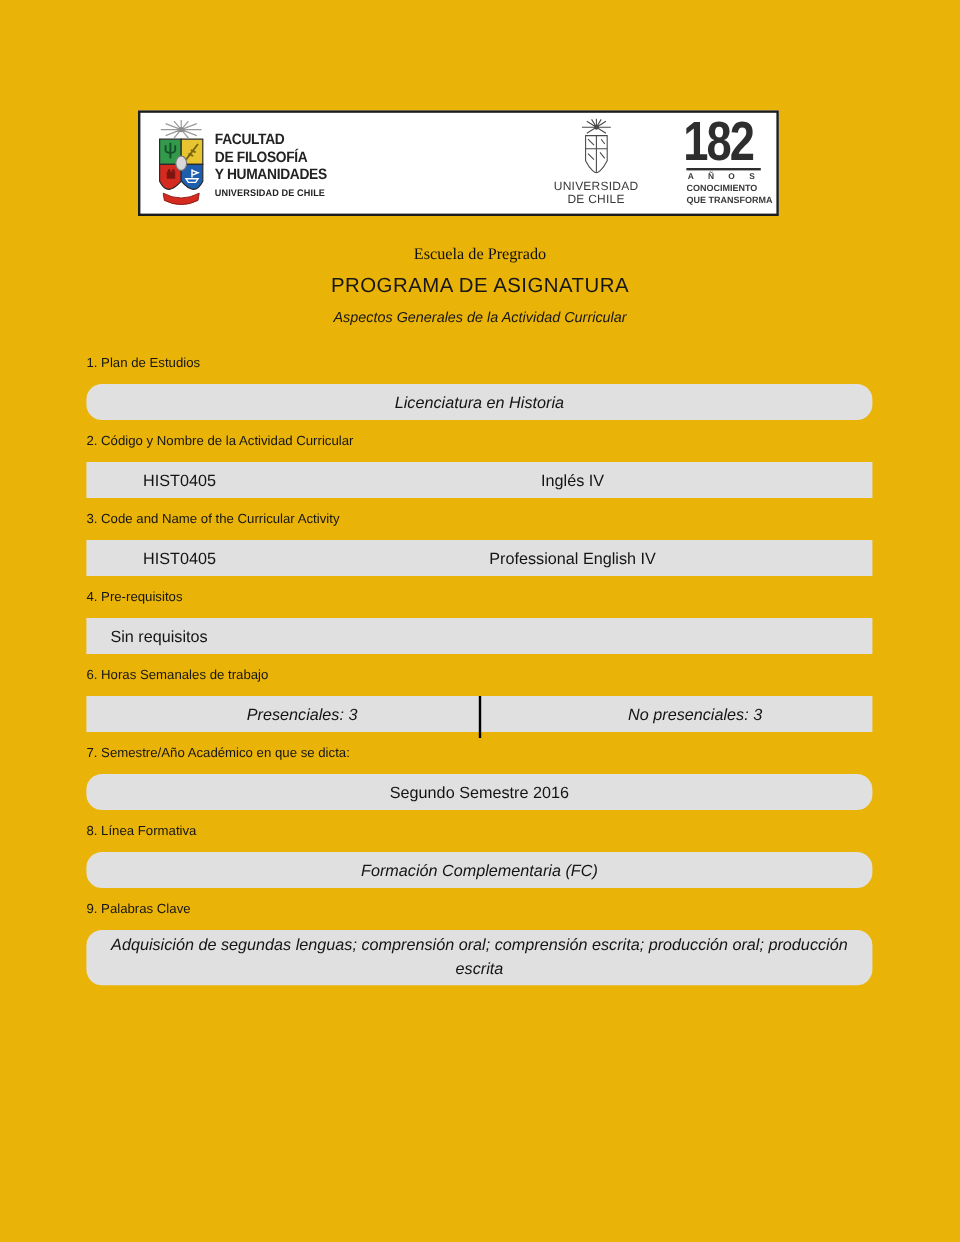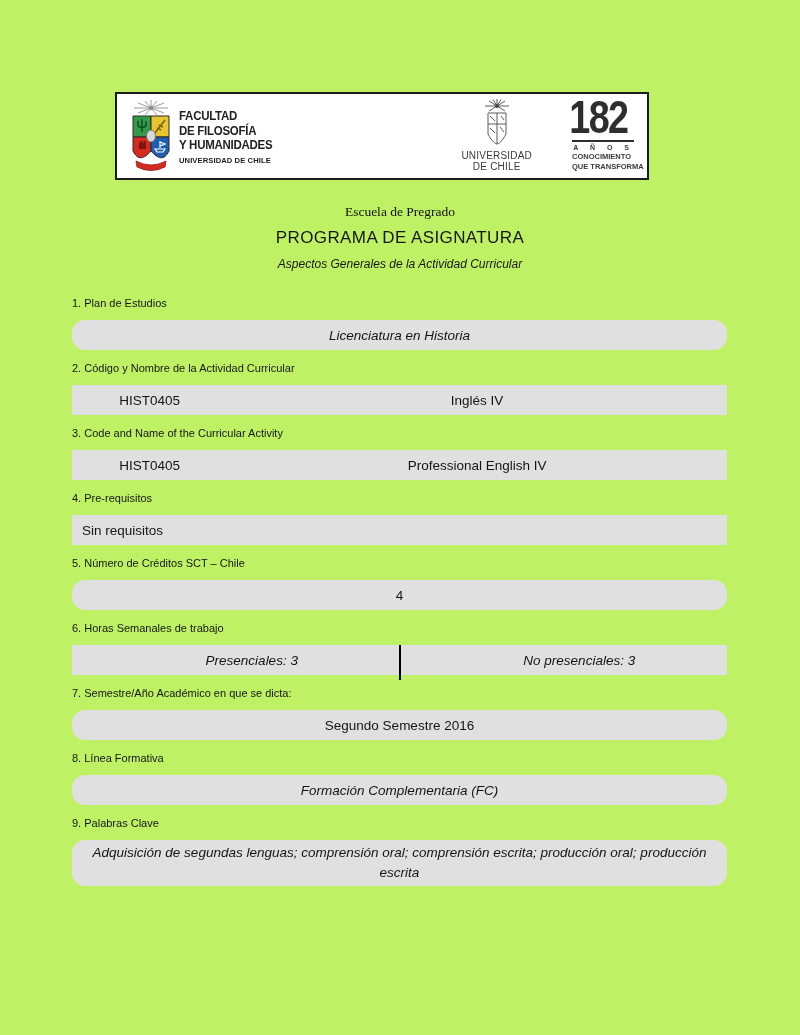--- a/index.html
+++ b/index.html
@@ -1,20 +1,20 @@
 <!DOCTYPE html>
 <html><head>
 <meta charset="utf-8">
 <style>
   * { margin:0; padding:0; box-sizing:border-box; }
   html,body { background:#fff; }
   .page {
     position:relative;
     width:800px; height:1035px;
-    background:#bef264;
+    background:#eab308;
     font-family:"Liberation Sans", sans-serif;
     color:#111;
     overflow:hidden;
   }
   
   .header-box {
     position:absolute; left:115px; top:92px;
     width:534px; height:88px;
     border:2px solid #1c1c1c;
     display:flex; align-items:center; justify-content:space-between;
@@ -55,21 +55,21 @@
   .content { position:absolute; left:72px; top:296px; width:655px; }
   .section { margin-bottom:11px; }
   .section-label { font-size:11px; line-height:14px; margin-bottom:10px; color:#161616; }
   .value-box {
     background:#e0e0e0; height:30px; width:100%;
     display:flex; align-items:center; font-size:13.5px; color:#141414;
     position:relative;
   }
   .value-box.center { justify-content:center; text-align:center;border-radius:13px; }
   .value-box.italic { font-style:italic; }
-  .value-box.leftpad { padding-left:10px; }
+  .value-box.leftpad { padding-left:20px; }
   .value-box.cells { justify-content:flex-start; }
   .cell-code { width:23.7%; text-align:center; }
   .cell-name { flex:1; text-align:center; }
   .value-box.split .half { width:50%; text-align:center;padding-left:32px; }
   .vdivider { position:absolute; left:50%; top:0; width:2px; height:35px; background:#000; margin-left:-1px; }
   .value-box.tall { height:46px; line-height:20px; padding:0 14px; }
 </style>
 </head>
 <body>
 
@@ -163,26 +163,20 @@
       </div>
     </div>
 
     <div class="section">
       <div class="section-label">4. Pre-requisitos</div>
       <div class="value-box leftpad">
         <span>Sin requisitos</span>
       </div>
     </div>
 
-    <div class="section">
-      <div class="section-label">5. Número de Créditos SCT – Chile</div>
-      <div class="value-box center">
-        <span>4</span>
-      </div>
-    </div>
 
     <div class="section">
       <div class="section-label">6. Horas Semanales de trabajo</div>
       <div class="value-box split italic">
         <div class="half">Presenciales: 3</div>
         <div class="vdivider"></div>
         <div class="half">No presenciales: 3</div>
       </div>
     </div>
 

